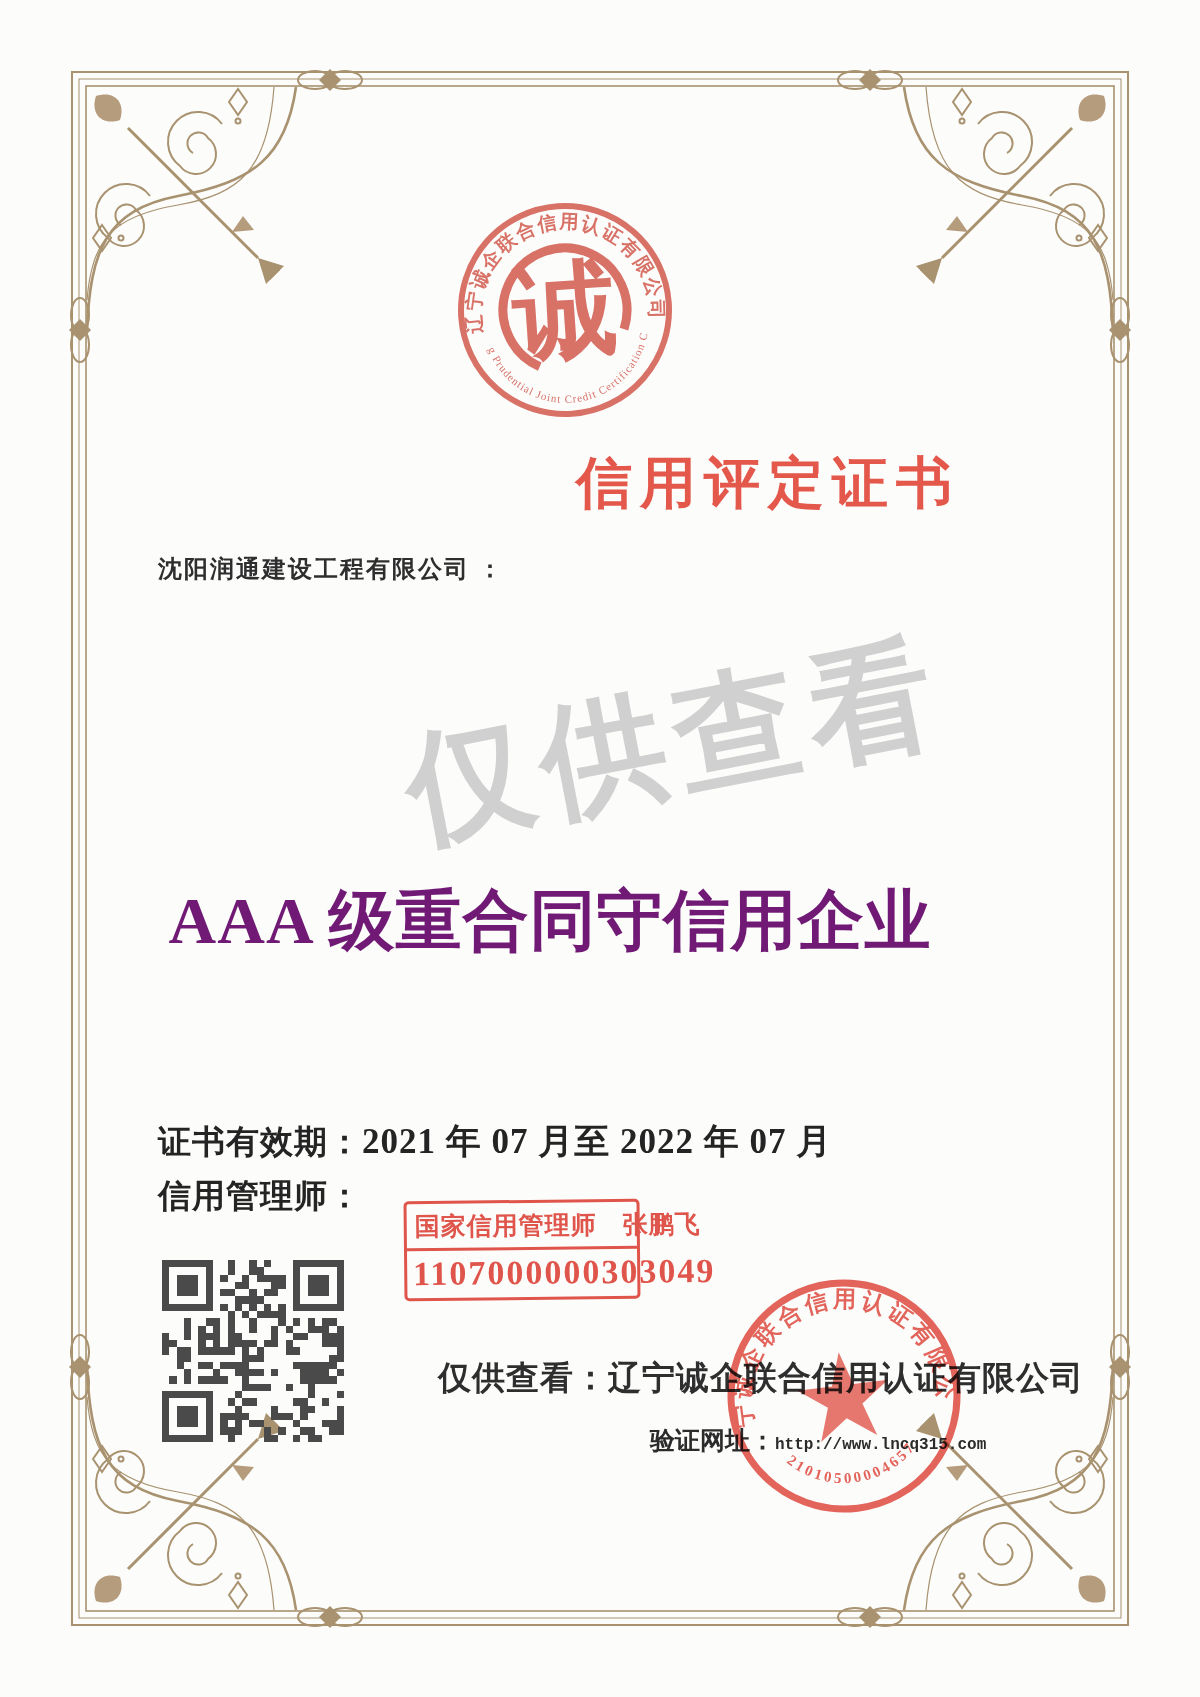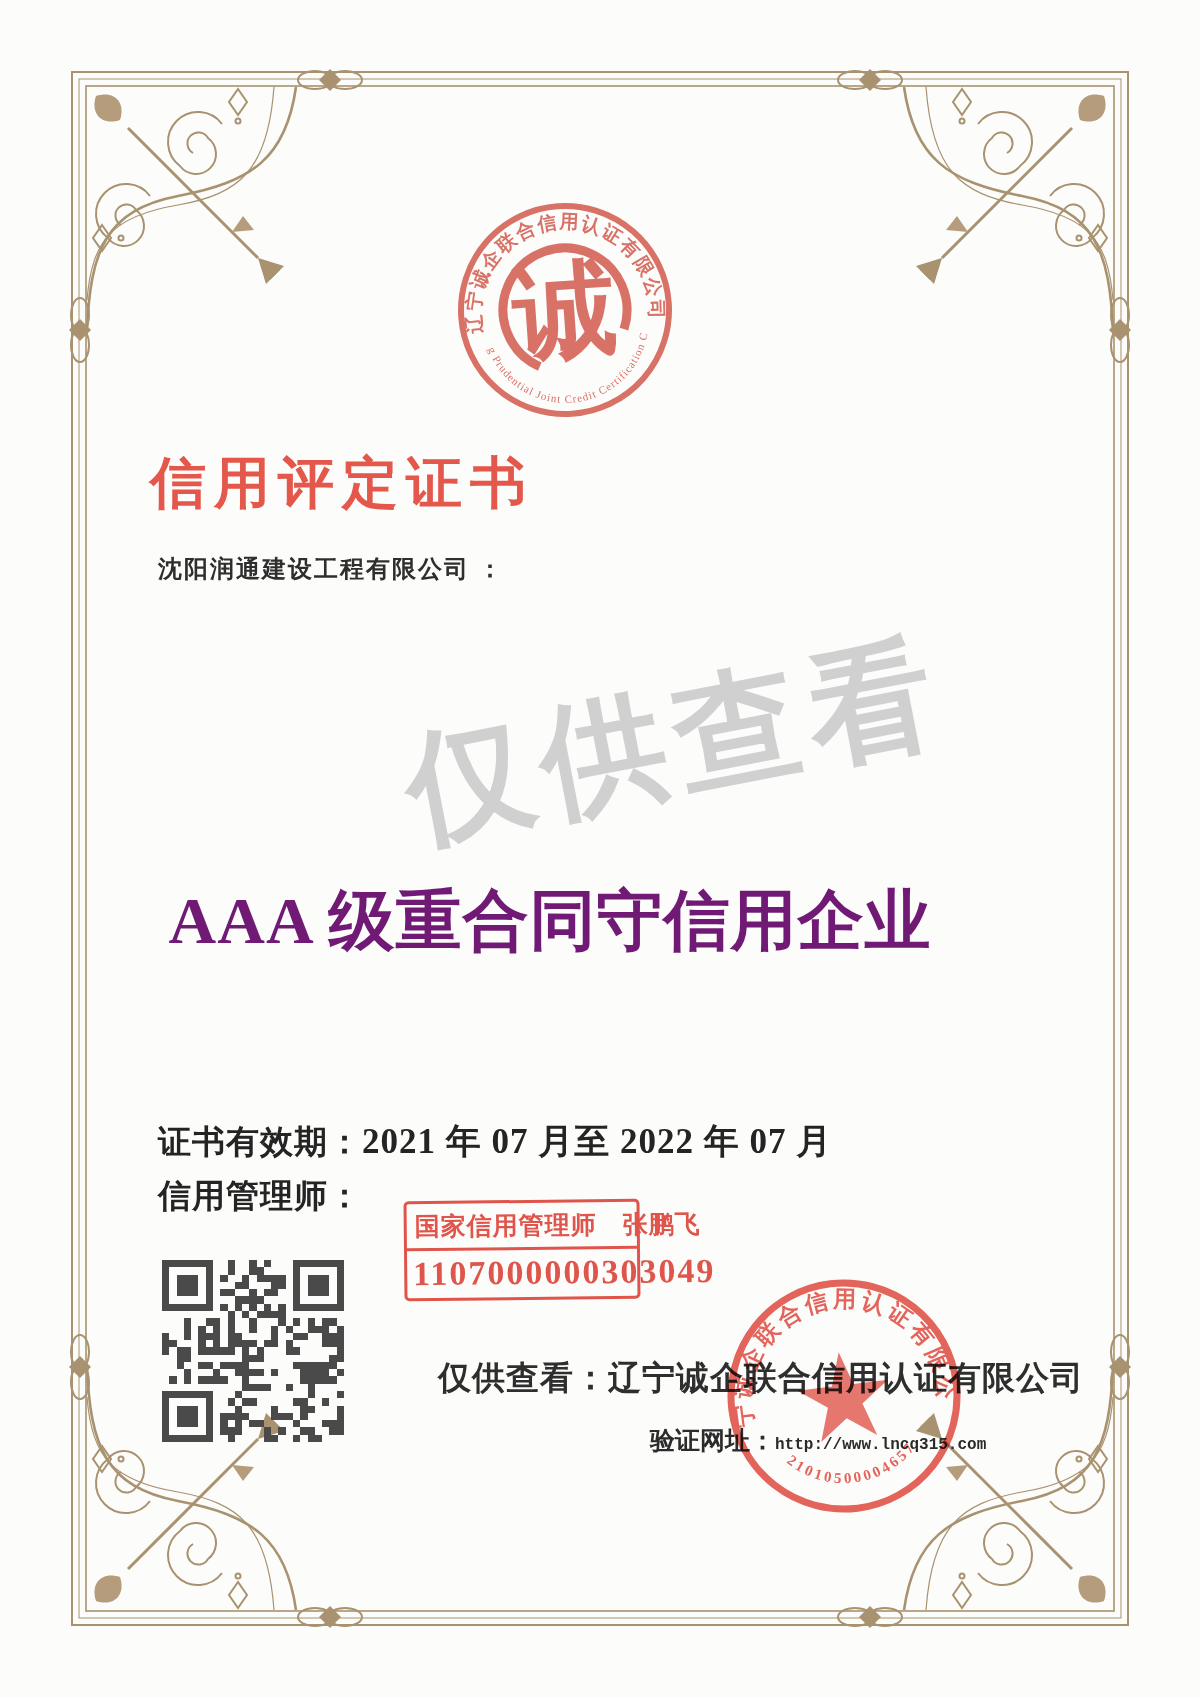--- a/index.html
+++ b/index.html
@@ -18,21 +18,21 @@
   .frame-svg{position:absolute;left:0;top:0;z-index:0;}
   .abs{position:absolute;}
 
   
   .seal-top{left:433px;top:178px;width:264px;height:264px;z-index:3;
     mix-blend-mode:multiply;opacity:.95;}
   .seal-top text{font-family:"Liberation Serif",serif;}
 
   
   .title{
-    left:150px;top:446px;width:810px;text-align:left;
+    left:150px;top:446px;width:810px;text-align:right;
     font-size:56px;font-weight:800;color:#e4584c;
     letter-spacing:8px;z-index:2;
   }
 
   
   .company{
     left:158px;top:553px;font-size:24px;font-weight:700;color:#2e2e2e;
     letter-spacing:2px;z-index:2;
   }
 

